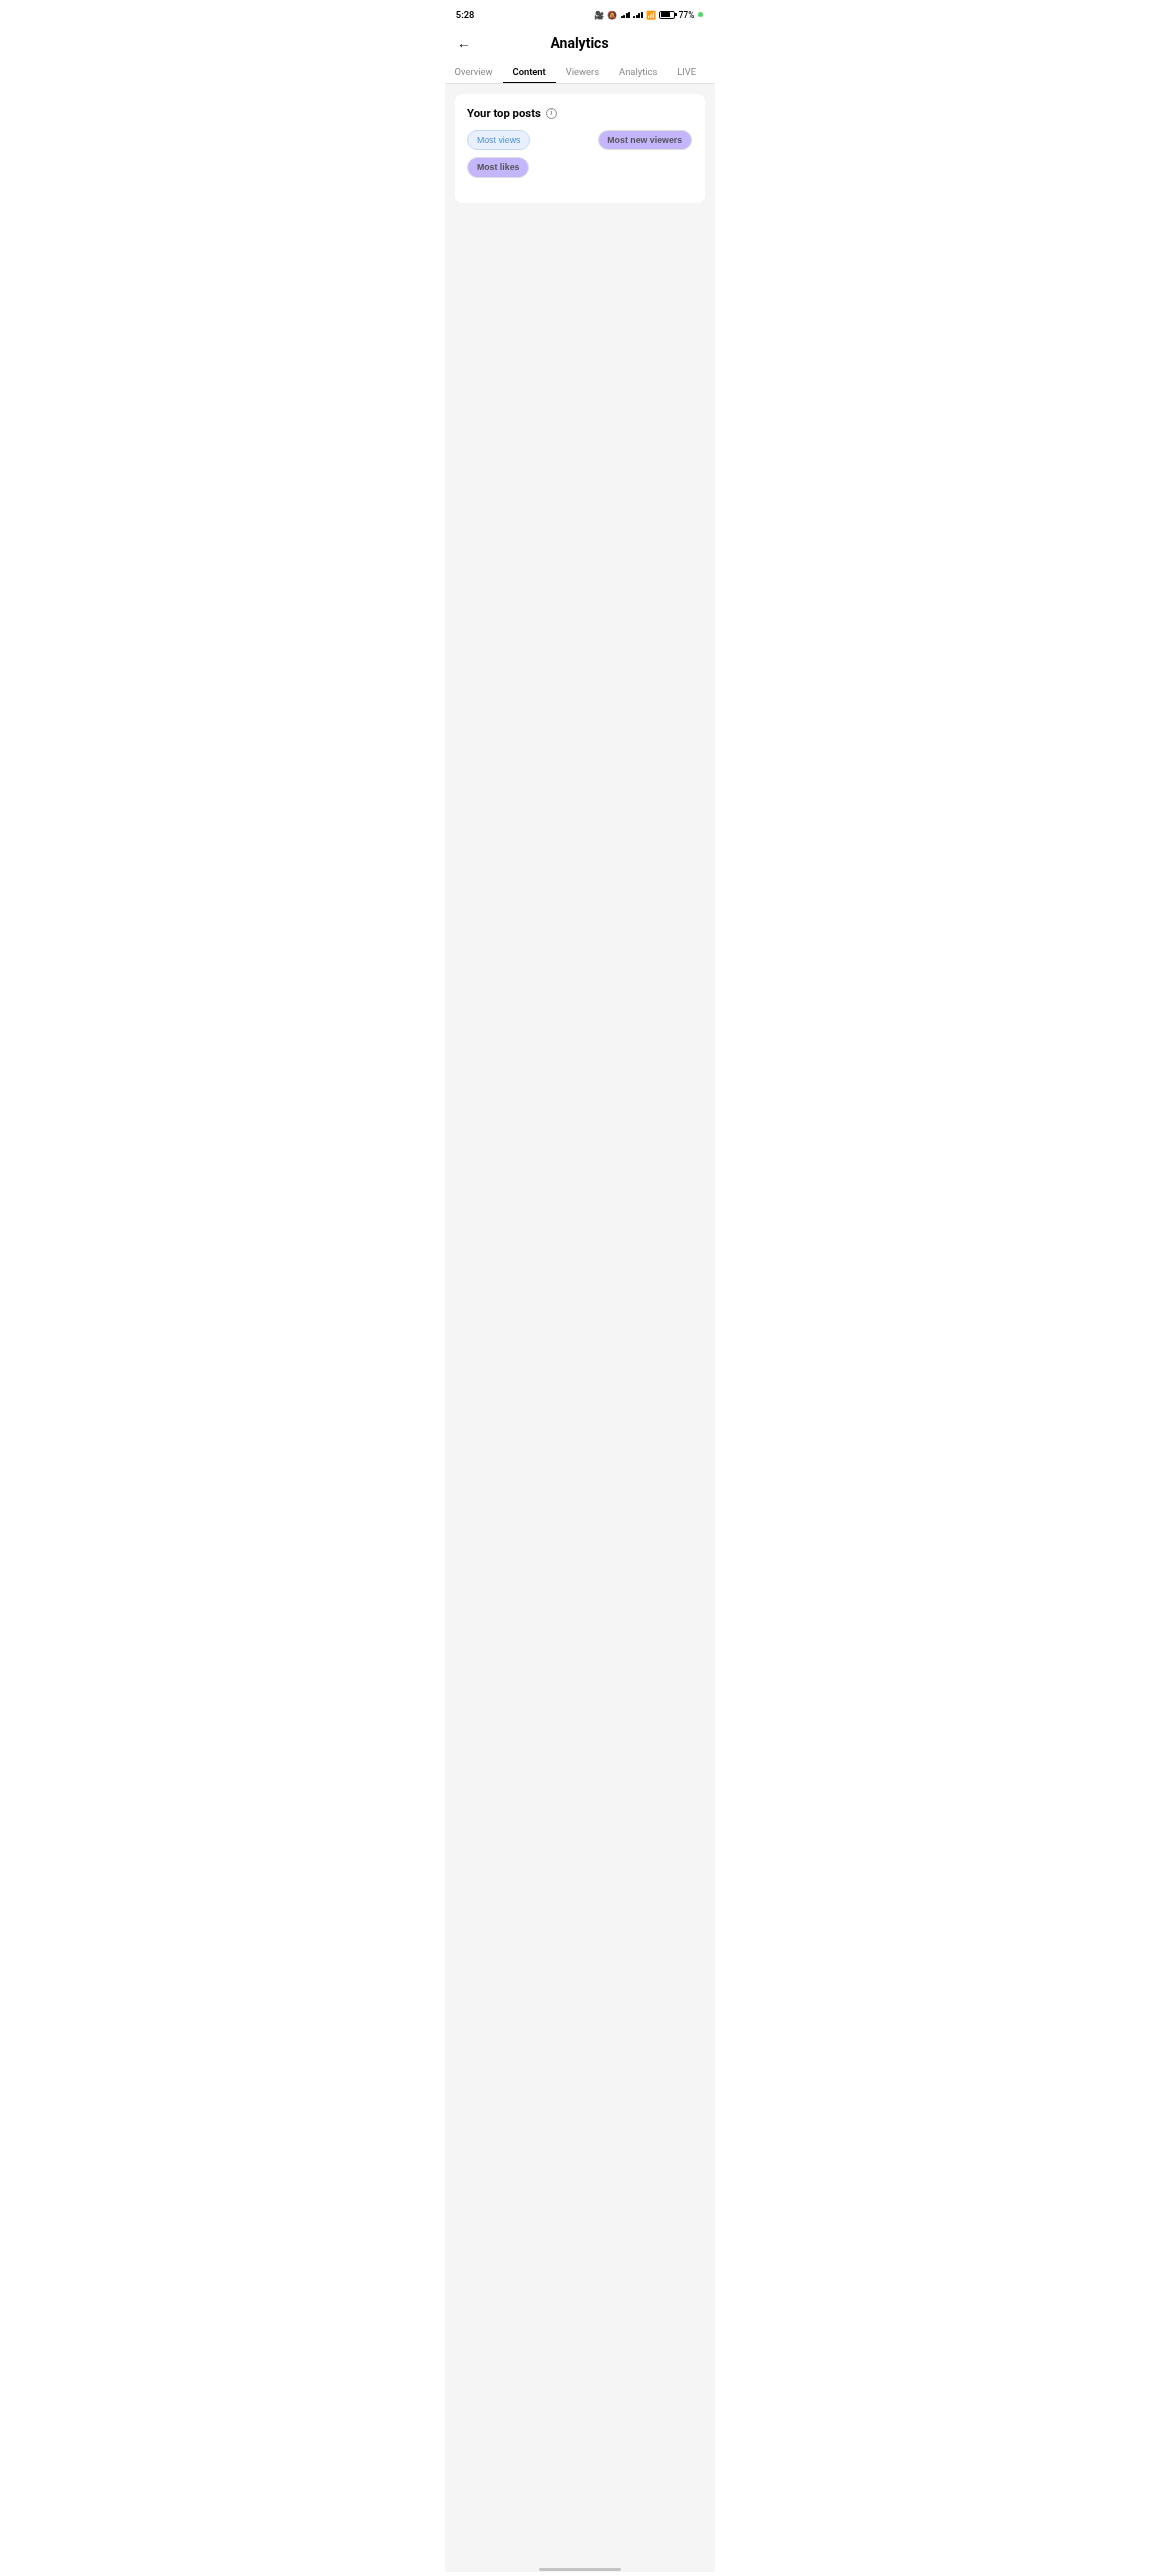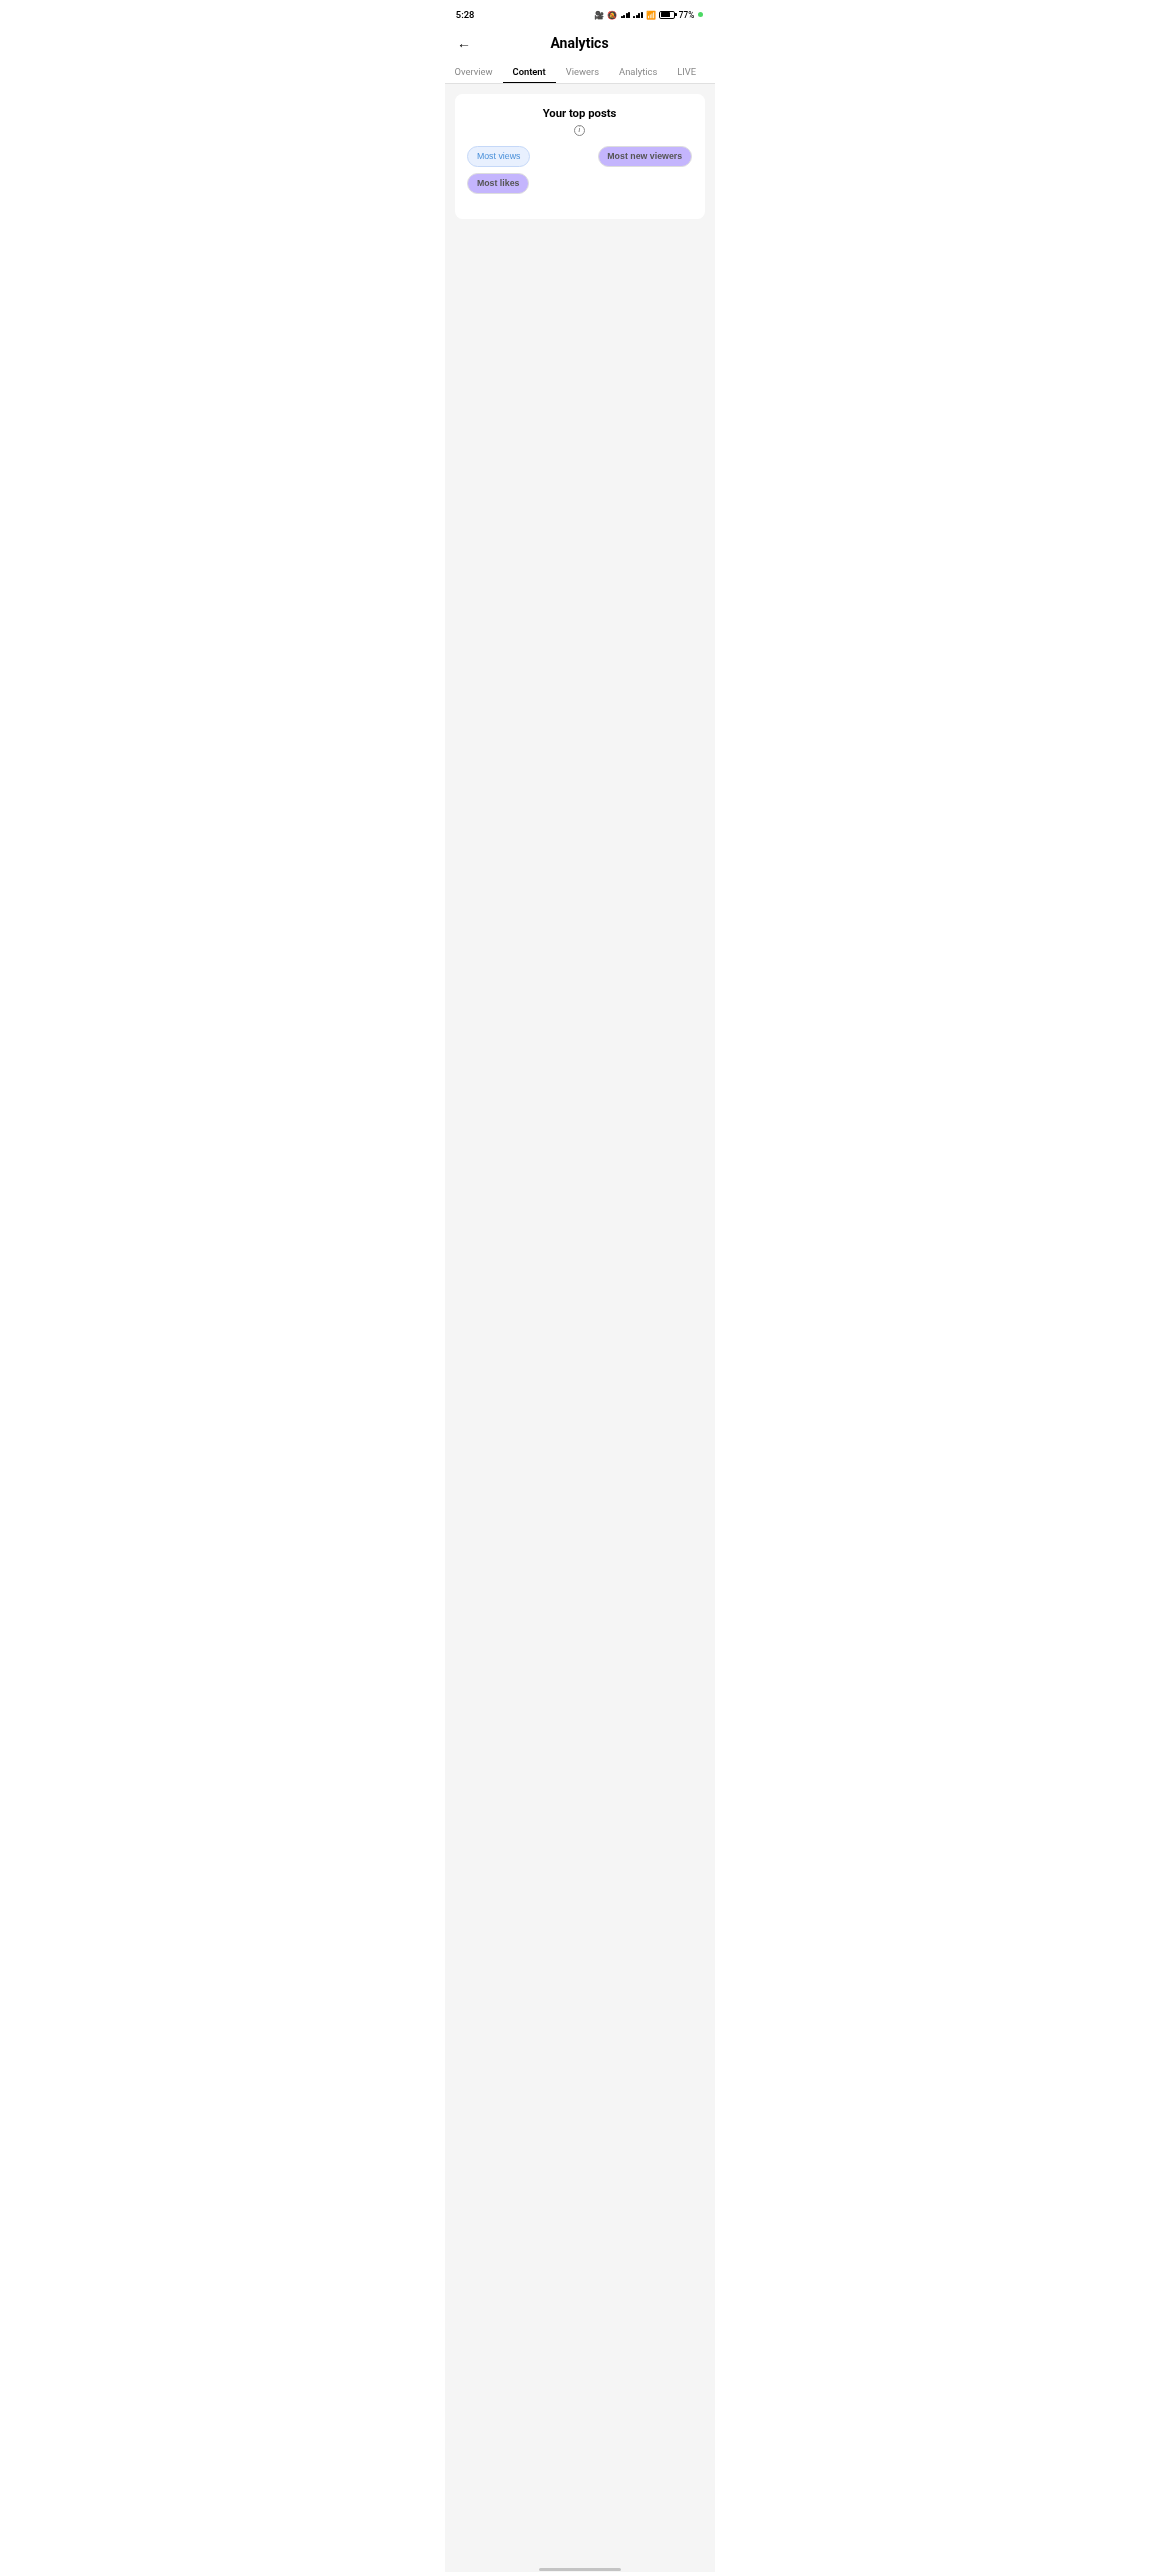--- a/index.html
+++ b/index.html
@@ -171,21 +171,20 @@
       border-radius: 7.5px;
       padding: 12.6px;
       margin-bottom: 10px;
     }
 
     .card-header {
       display: flex;
       align-items: center;
       gap: 5px;
       margin-bottom: 10px;
-      flex-direction: column;
     }
 
     .card-title {
       font-size: 11.3px;
       font-weight: 700;
       color: #000;
     }
 
     .info-icon {
       width: 11.3px;

